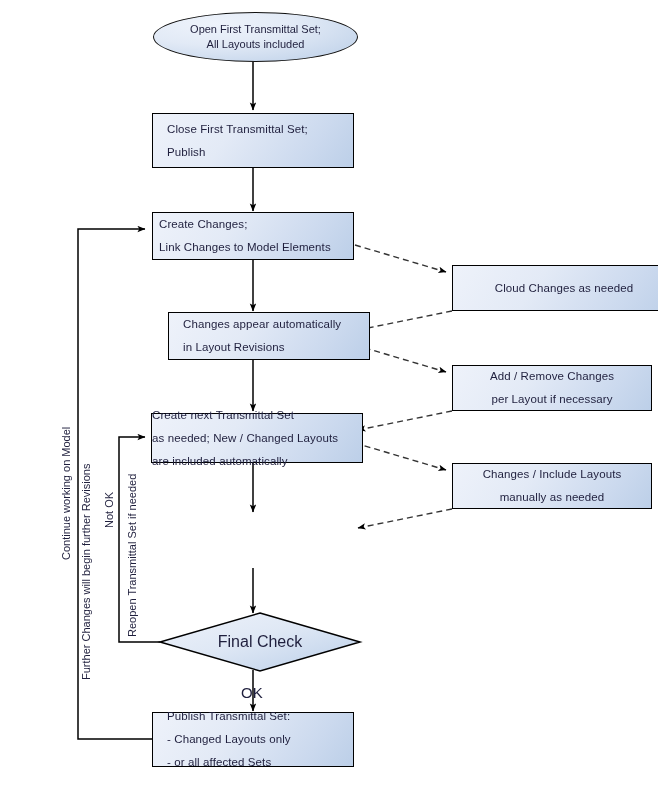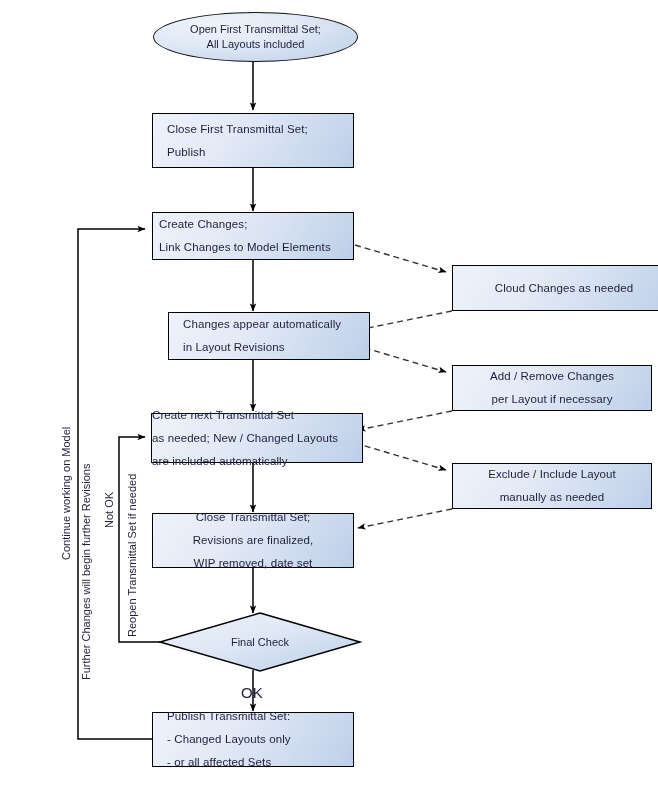--- a/index.html
+++ b/index.html
@@ -67,21 +67,21 @@
     position: absolute;
   }
   .decision-wrap .dlabel {
     position: absolute;
     left: 0; top: 0;
     width: 100%; height: 100%;
     display: flex;
     align-items: center;
     justify-content: center;
     color: #1f1f3d;
-    font-size: 11px;
+    font-size: 16px;
   }
   .vlabel {
     position: absolute;
     color: #1f1f3d;
     font-size: 11px;
     white-space: nowrap;
     transform-origin: 0 0;
     transform: rotate(-90deg);
   }
   .elabel {
@@ -153,25 +153,20 @@
     <span class="pad-l">Changes appear automatically
 in Layout Revisions</span>
   </div>
 
   <div class="node left-text" style="left:151px; top:413px; width:212px; height:50px;">
     <span>Create next Transmittal Set
  as needed; New / Changed Layouts
 are included automatically</span>
   </div>
 
-  <div class="node center-text" style="left:152px; top:513px; width:202px; height:55px;">
-    <span>Close Transmittal Set;
-Revisions are finalized,
-WIP removed, date set</span>
-  </div>
 
   <div class="decision-wrap" style="left:160px; top:613px; width:200px; height:58px;">
     <div class="dlabel">Final Check</div>
   </div>
 
   <div class="node left-text" style="left:152px; top:712px; width:202px; height:55px;">
     <span class="pad-l">Publish Transmittal Set:
 - Changed Layouts only
 - or all affected Sets</span>
   </div>
@@ -179,21 +174,21 @@
   <div class="node center-text" style="left:452px; top:265px; width:224px; height:46px;">
     <span>Cloud Changes as needed</span>
   </div>
 
   <div class="node center-text" style="left:452px; top:365px; width:200px; height:46px;">
     <span>Add / Remove Changes
 per Layout if necessary</span>
   </div>
 
   <div class="node center-text" style="left:452px; top:463px; width:200px; height:46px;">
-    <span>Exclude / Include Layout
+    <span>Changes / Include Layouts
 manually as needed</span>
   </div>
 
   <div class="elabel" style="left:241px; top:684px;">OK</div>
 
   <div class="vlabel" style="left:60px; top:560px;">Continue working on Model</div>
 
   <div class="vlabel" style="left:80px; top:680px;">Further Changes will begin further Revisions</div>
 
   <div class="vlabel" style="left:103px; top:528px;">Not OK</div>

